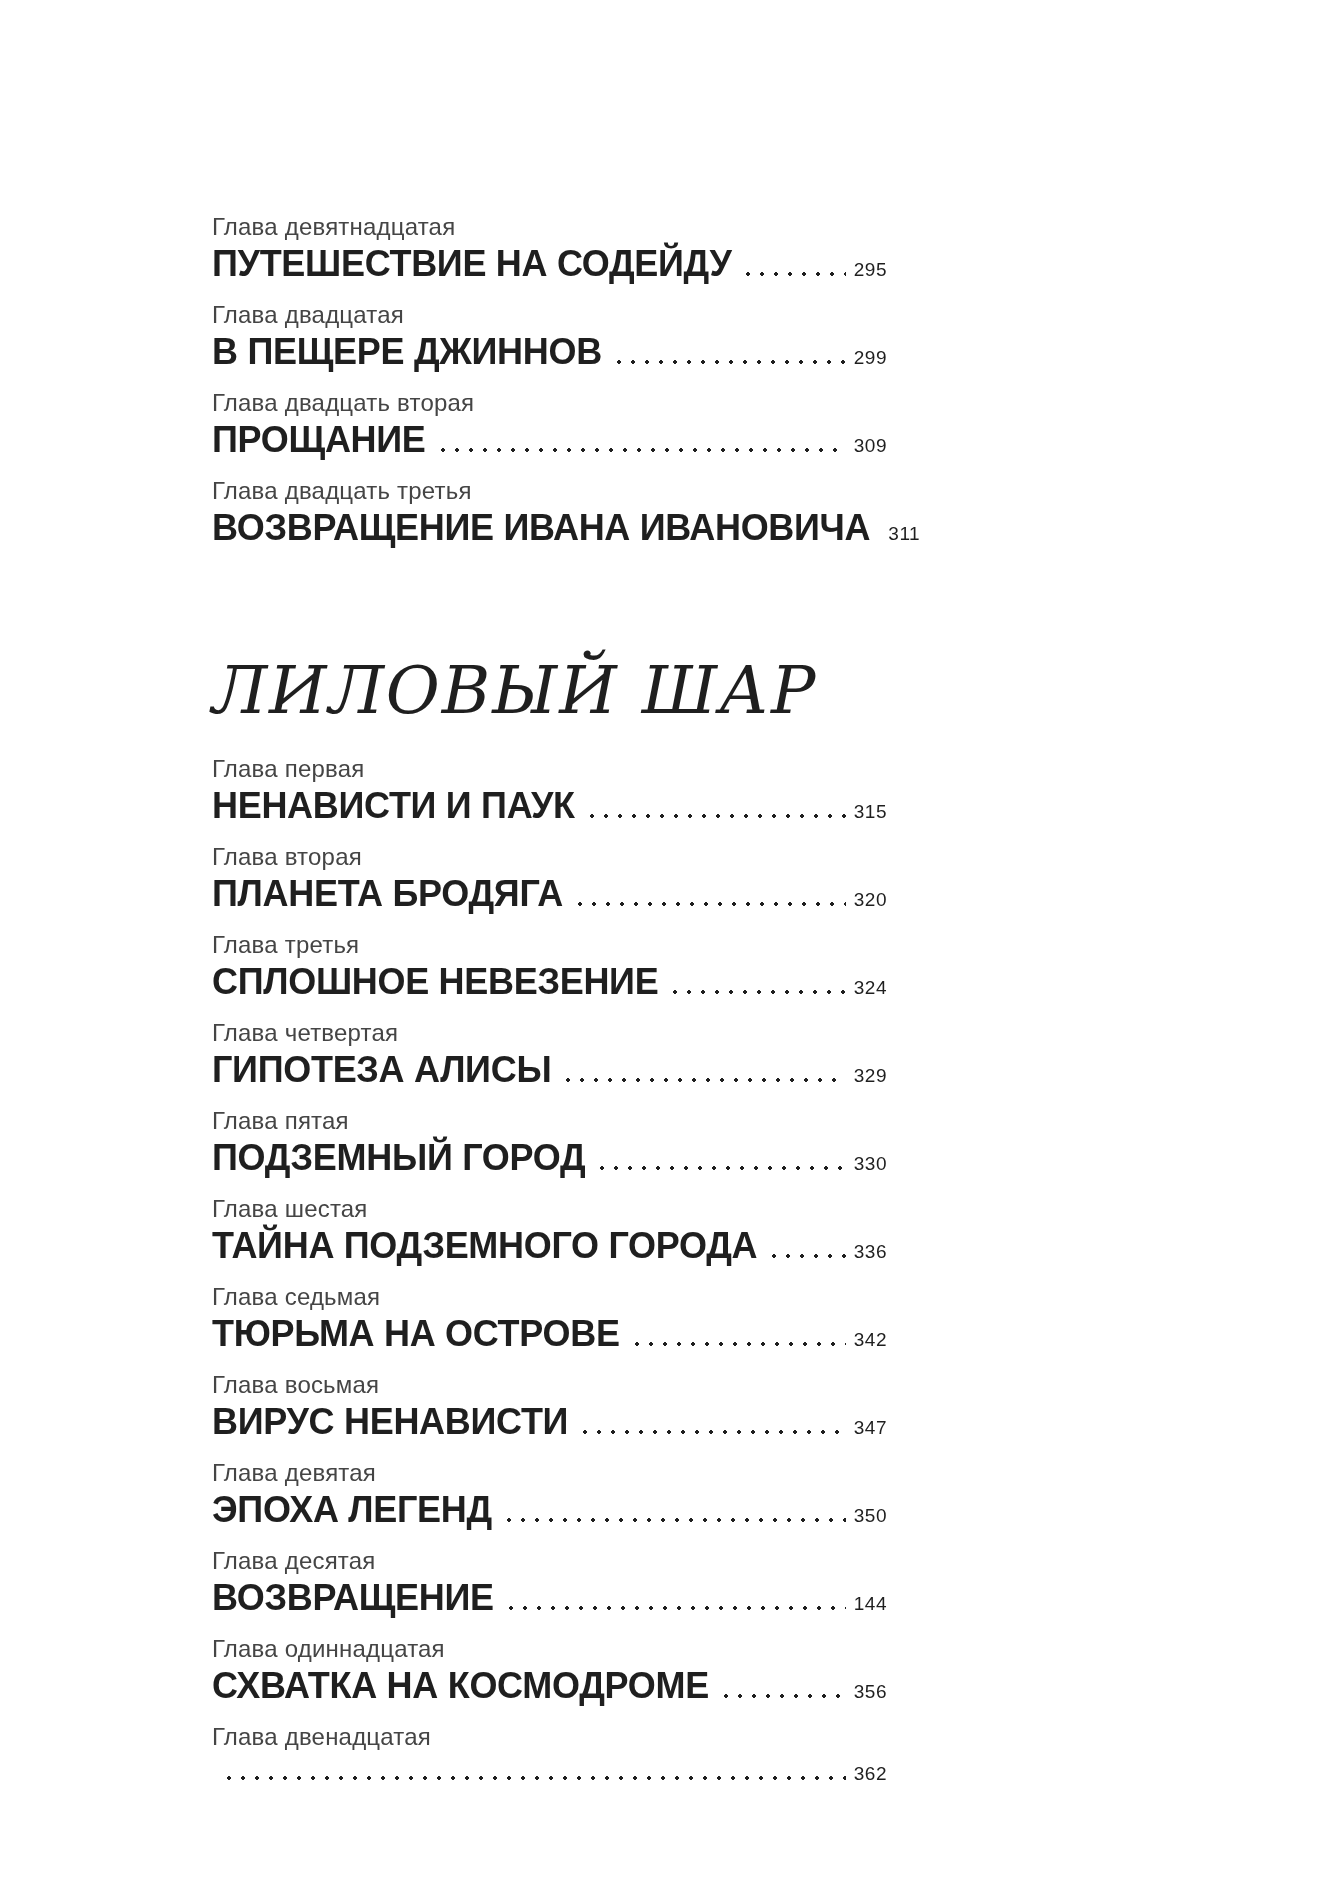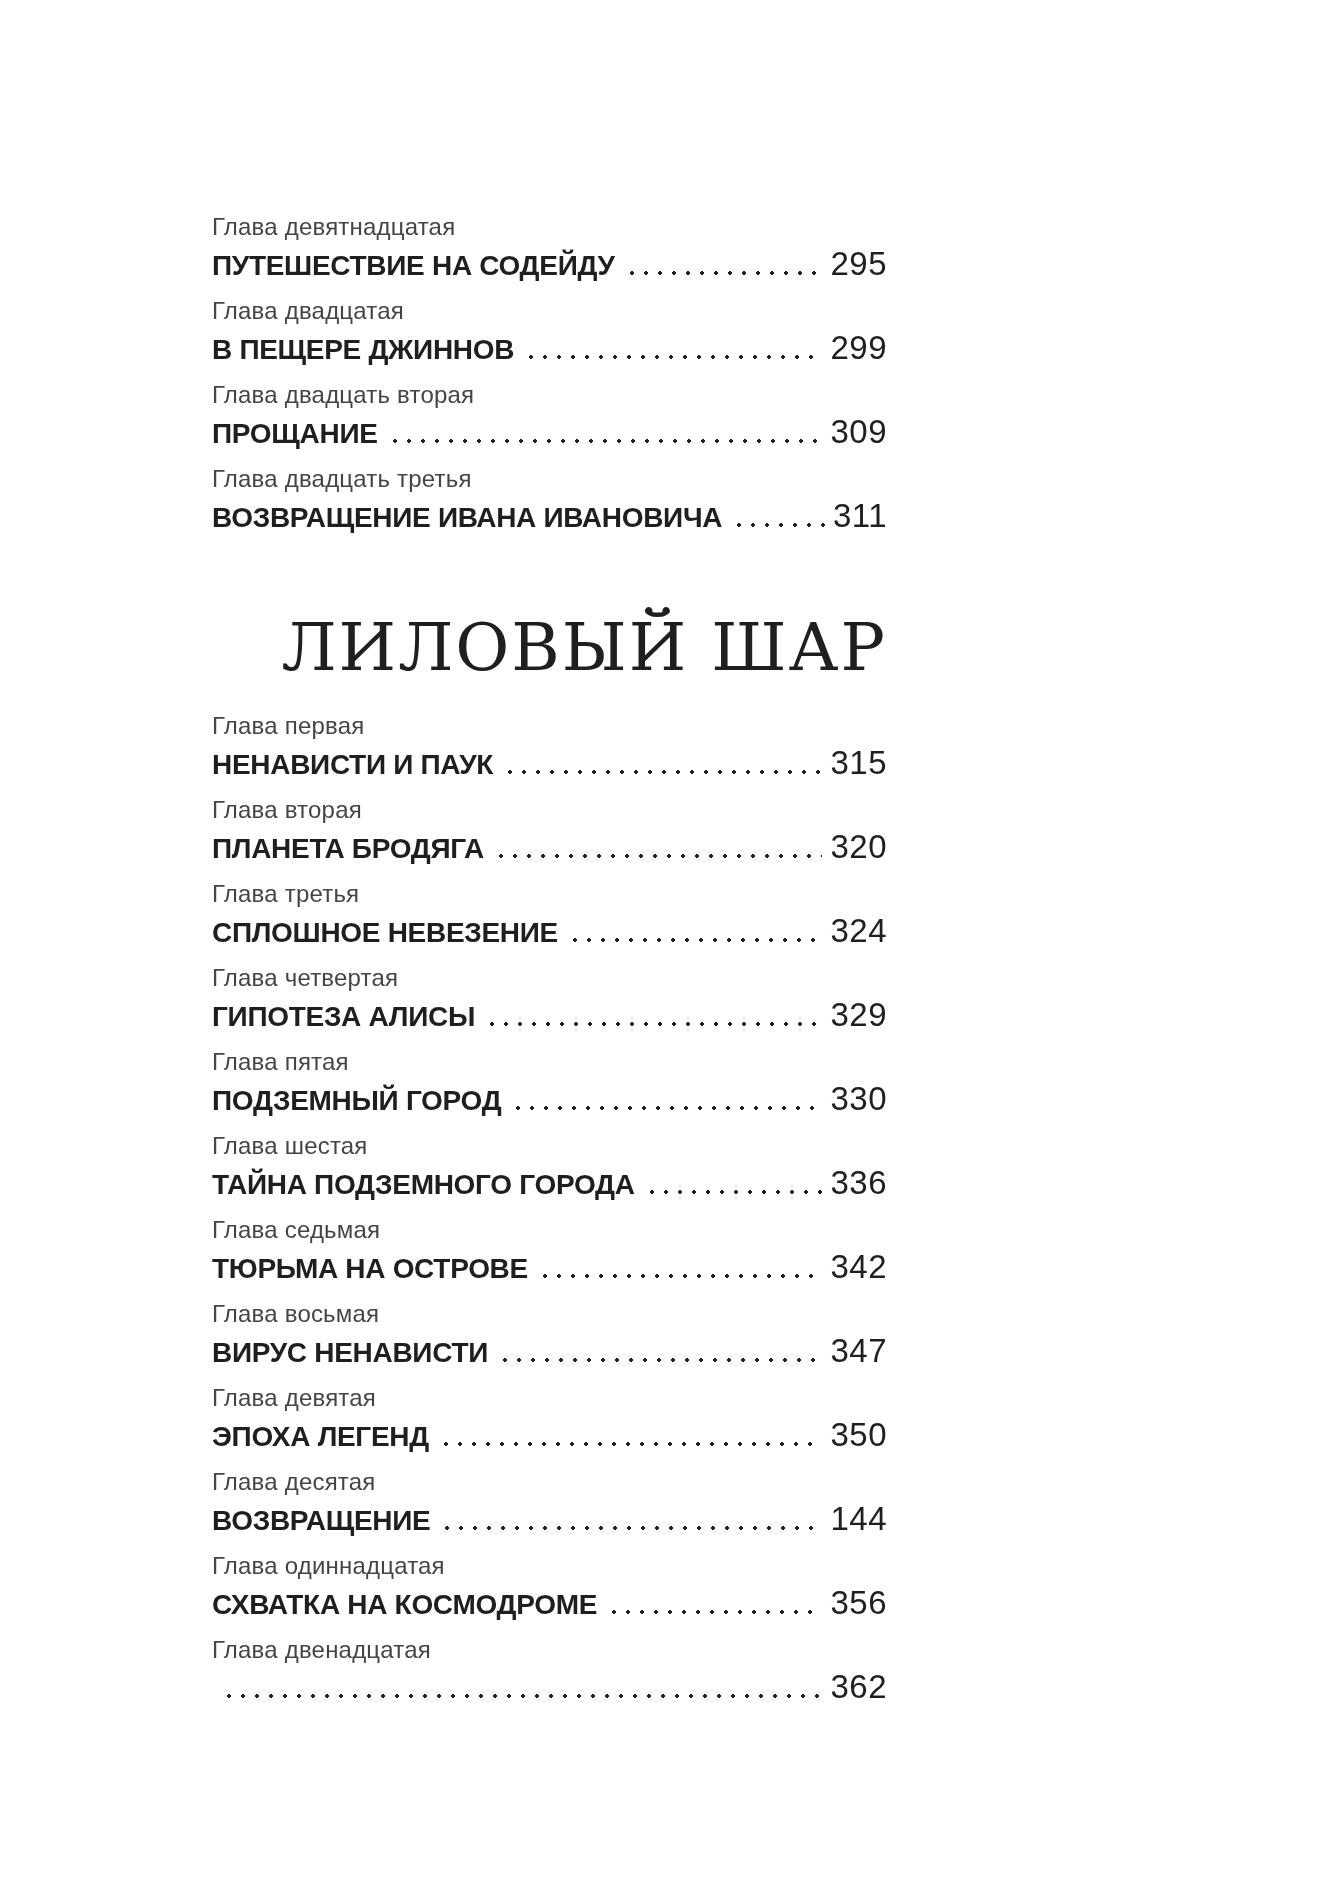--- a/index.html
+++ b/index.html
@@ -21,39 +21,39 @@
   .chapter{
     font-size:24px;line-height:26px;
     font-weight:400;color:var(--label-ink);
     letter-spacing:0.2px;
   }
   .row{
     display:flex;align-items:baseline;
     margin-top:9px;line-height:30px;
   }
   .title{
-    font-size:28px;font-weight:700;color:var(--ink);
+    font-size:36px;font-weight:700;color:var(--ink);
     letter-spacing:-0.3px;white-space:nowrap;
   }
   .leader{
     flex:1 1 auto;height:4px;margin:0 8px 0 10px;
     background-image:radial-gradient(circle,var(--ink) 1.7px,transparent 2px);
     background-size:14px 4px;
     background-repeat:repeat-x;
     background-position:0 0;
   }
-  .pagenum{font-size:33px;font-weight:400;color:var(--ink);letter-spacing:0.5px;}
+  .pagenum{font-size:19px;font-weight:400;color:var(--ink);letter-spacing:0.5px;}
   .section-title{
-    margin:58px 0 25px;
+    margin:85px 0 25px;
     line-height:80px;
     font-family:"DejaVu Serif",serif;
-    font-weight:400;
+    font-style:italic;font-weight:400;
     font-size:66px;letter-spacing:2px;
     color:var(--ink);
-    text-align:right;
+    text-align:left;
   }
 </style>
 </head>
 <body>
 
 <div class="page">
   <div class="toc">
     <section>
         <div class="entry">
     <div class="chapter">Глава девятнадцатая</div>

